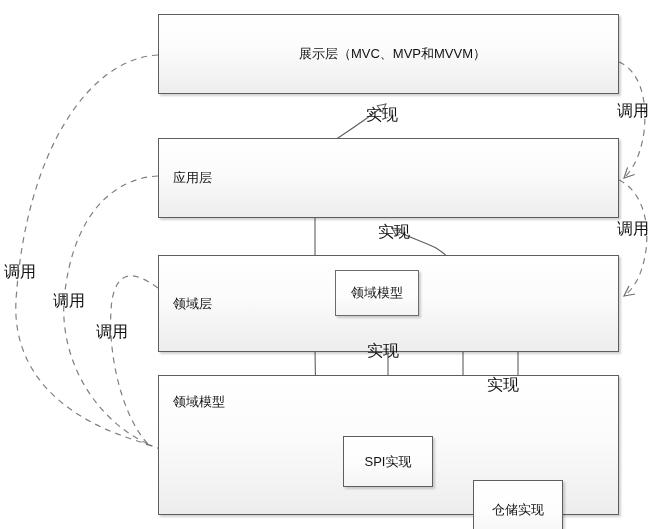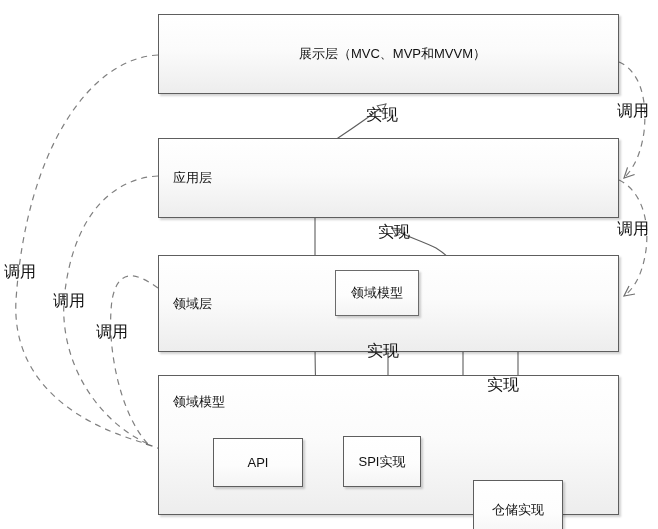--- a/index.html
+++ b/index.html
@@ -149,23 +149,22 @@
   <div class="layer-box" style="left:158px; top:255px; width:461px; height:97px;">
     <div class="layer-title left">领域层</div>
   </div>
 
   <div class="layer-box" style="left:158px; top:375px; width:461px; height:140px;">
     <div class="layer-title" style="left:14px; top:18px;">领域模型</div>
   </div>
 
   <div class="node-box rounded" style="left:335px; top:270px; width:84px; height:46px;">领域模型</div>
 
-  <div class="node-box" style="left:213px; top:438px; width:90px; height:49px;">API</div>
 
-  <div class="node-box" style="left:343px; top:436px; width:78px; height:51px;">SPI实现</div>
+  <div class="node-box" style="left:343px; top:436px; width:90px; height:51px;">SPI实现</div>
 
   <div class="node-box" style="left:473px; top:436px; width:90px; height:59px;margin-top:44px;">仓储实现</div>
 
   <div class="edge-label" style="left:366px; top:108px;">实现</div>
 
   <div class="edge-label" style="left:378px; top:225px;">实现</div>
 
   <div class="edge-label" style="left:367px; top:344px;">实现</div>
 
   <div class="edge-label" style="left:487px; top:378px;">实现</div>

